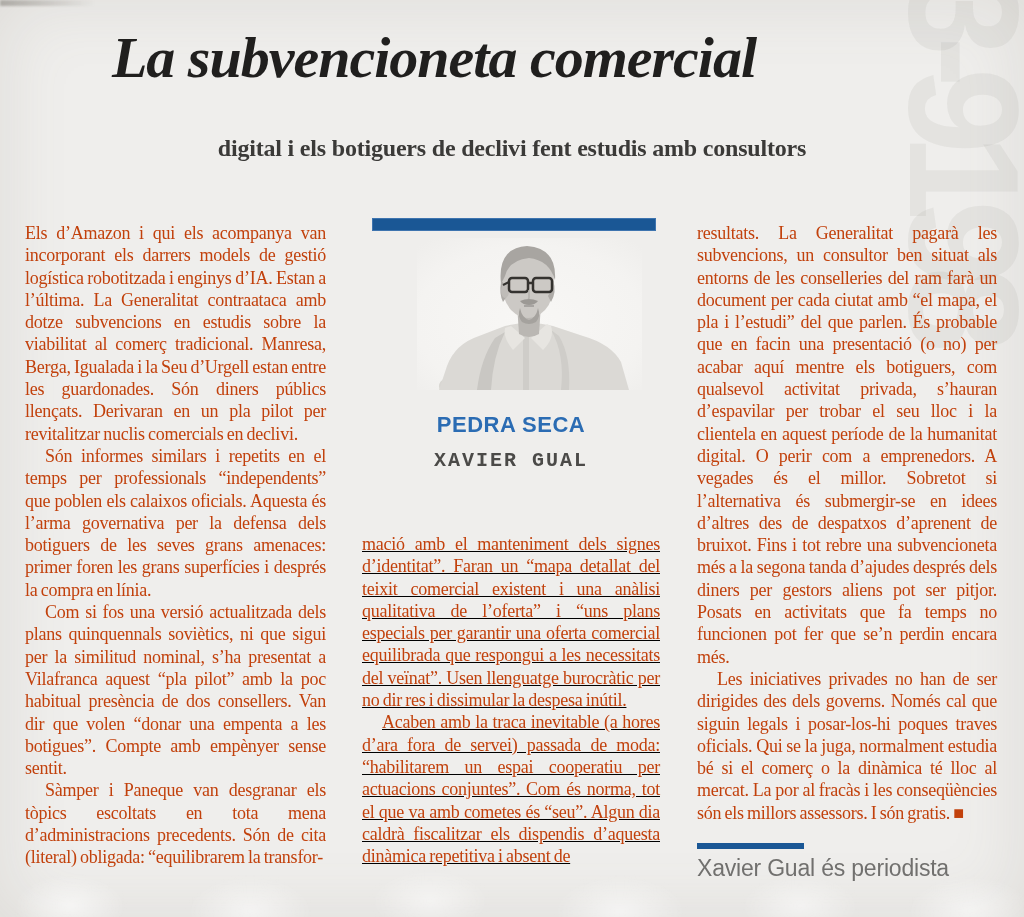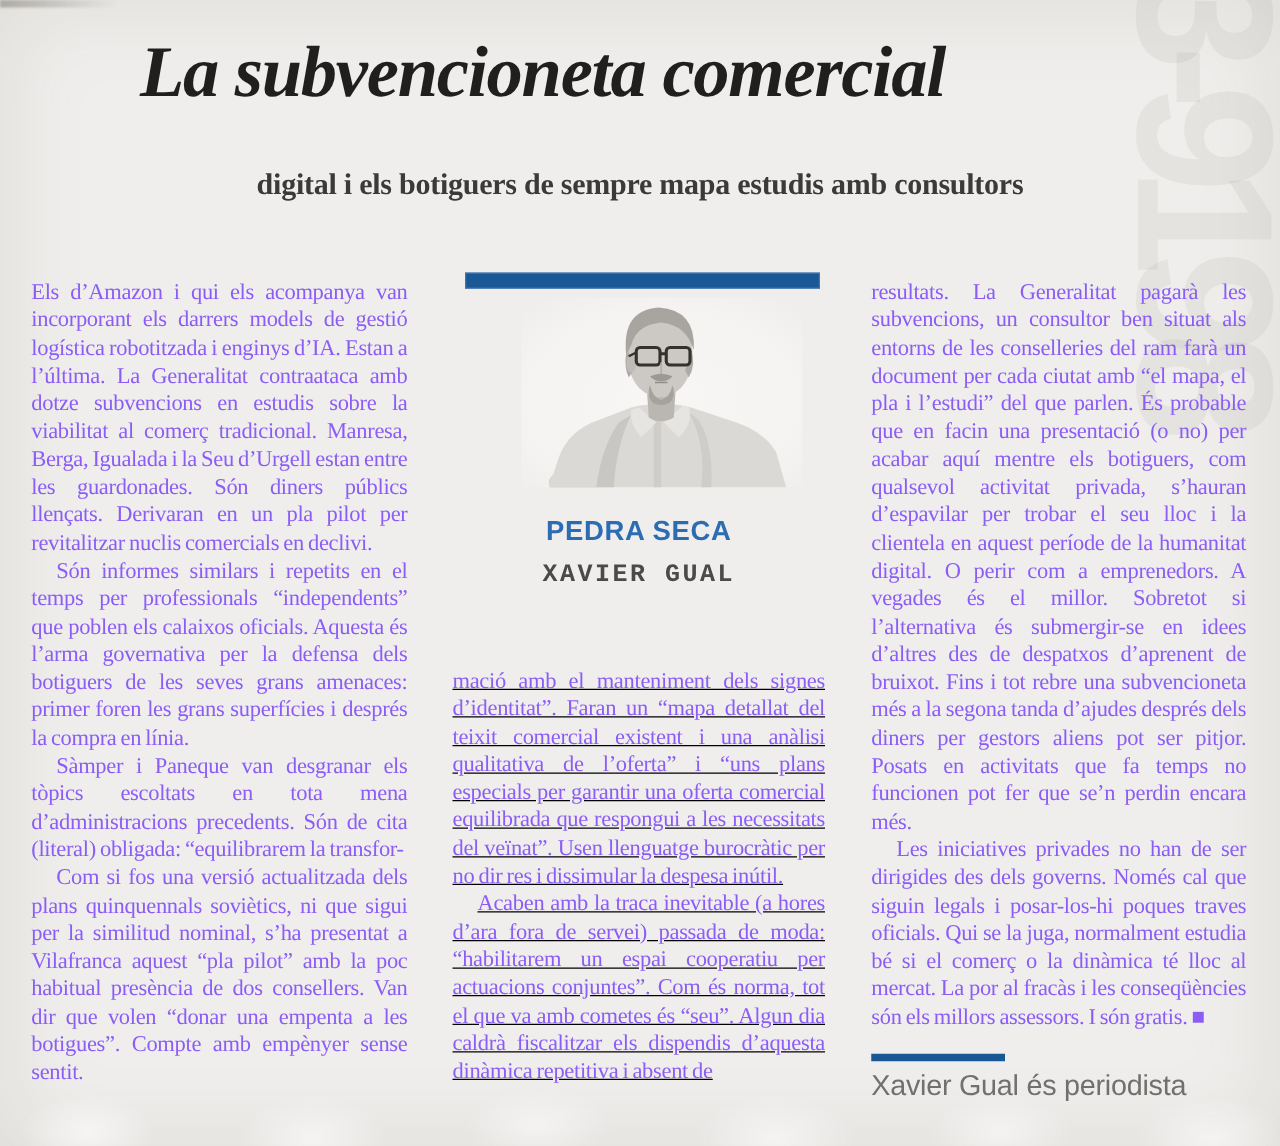--- a/index.html
+++ b/index.html
@@ -51,21 +51,21 @@
     font-weight:bold;font-size:24px;line-height:29px;
     color:#3b3a38;letter-spacing:-0.2px;
   }
   
   .col{position:absolute;z-index:1;}
   .col p{
     margin:0;
     font-size:18px;line-height:22.3px;
     letter-spacing:-0.25px;word-spacing:-1px;
     text-align:justify;
-    color:#8b5cf6;
+    color:#c2410c;
   }
   .col p.indent{text-indent:20px;}
   .col1{left:25px;top:222px;width:301px;}
   .col2{left:362px;top:218px;width:298px;height:690px;}
   .col3{left:697px;top:222px;width:300px;}
   .kicker-bar{
     margin-left:10px;width:284px;height:13px;
     background:#1a5795;border:1px solid rgba(92,140,196,0.55);
     box-sizing:border-box;
   }
@@ -99,28 +99,28 @@
 
 <div class="page">
 
   <div class="ghost-digits">3-9198</div>
   <div class="edge-smudge-top"></div>
   <div class="ghost-blobs"></div>
 
   <h1 class="title">La subvencioneta comercial</h1>
 
   <div class="subtitle">
-    <div>digital i els botiguers de sempre mapa estudis amb consultors</div>
+    <div>digital i els botiguers de declivi fent estudis amb consultors</div>
   </div>
 
   <div class="col col1">
     <p>Els d’Amazon i qui els acompanya van incorporant els darrers models de gestió logística robotitzada i enginys d’IA. Estan a l’última. La Generalitat contraataca amb dotze subvencions en estudis sobre la viabilitat al comerç tradicional. Manresa, Berga, Igualada i la Seu d’Urgell estan entre les guardonades. Són diners públics llençats. Derivaran en un pla pilot per revitalitzar nuclis comercials en declivi.</p>
     <p class="indent">Són informes similars i repetits en el temps per professionals “independents” que poblen els calaixos oficials. Aquesta és l’arma governativa per la defensa dels botiguers de les seves grans amenaces: primer foren les grans superfícies i després la compra en línia.</p>
+    <p class="indent">Com si fos una versió actualitzada dels plans quinquennals soviètics, ni que sigui per la similitud nominal, s’ha presentat a Vilafranca aquest “pla pilot” amb la poc habitual presència de dos consellers. Van dir que volen “donar una empenta a les botigues”. Compte amb empènyer sense sentit.</p>
     <p class="indent">Sàmper i Paneque van desgranar els tòpics escoltats en tota mena d’administracions precedents. Són de cita (literal) obligada: “equilibrarem la transfor-</p>
-    <p class="indent">Com si fos una versió actualitzada dels plans quinquennals soviètics, ni que sigui per la similitud nominal, s’ha presentat a Vilafranca aquest “pla pilot” amb la poc habitual presència de dos consellers. Van dir que volen “donar una empenta a les botigues”. Compte amb empènyer sense sentit.</p>
   </div>
 
   <div class="col col2">
     <div class="kicker-bar"></div>
 
     <div class="photo">
       <svg viewBox="0 0 225 152" width="225" height="152" aria-hidden="true">
         <defs>
           <radialGradient id="pbg" cx="50%" cy="55%" r="70%">
             <stop offset="0%" stop-color="#f8f7f5"></stop>

